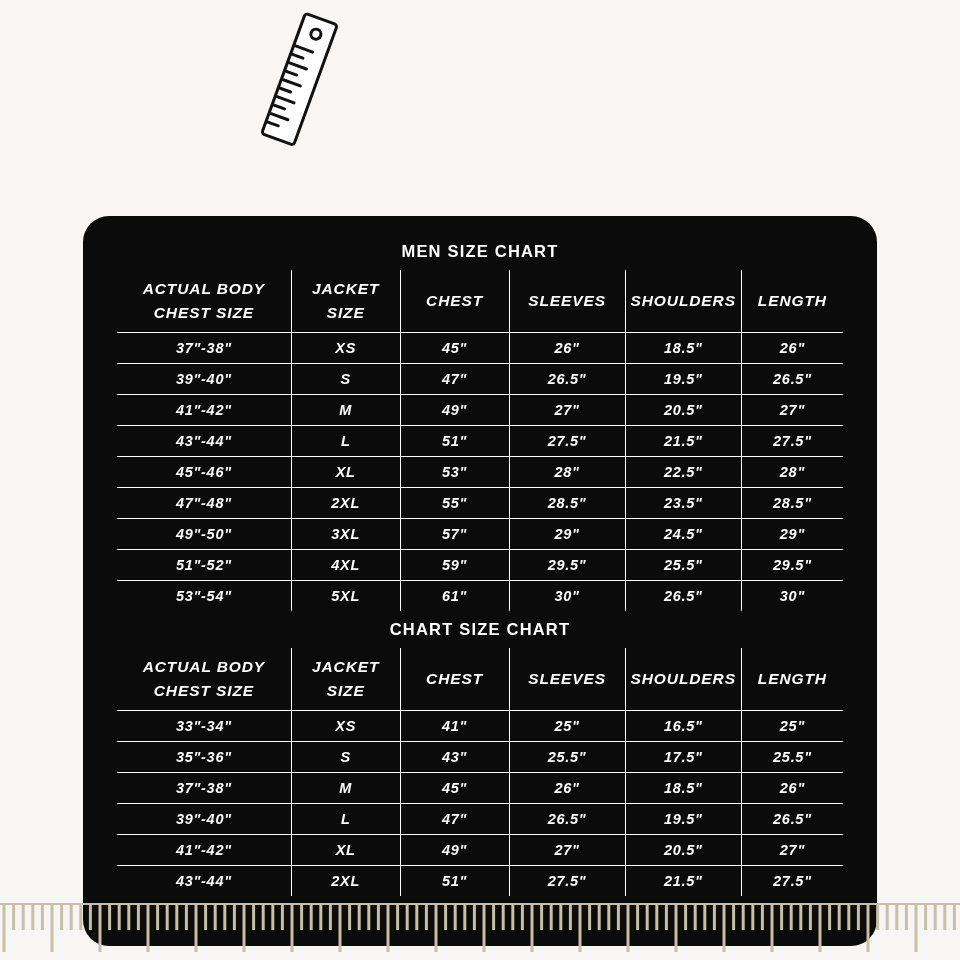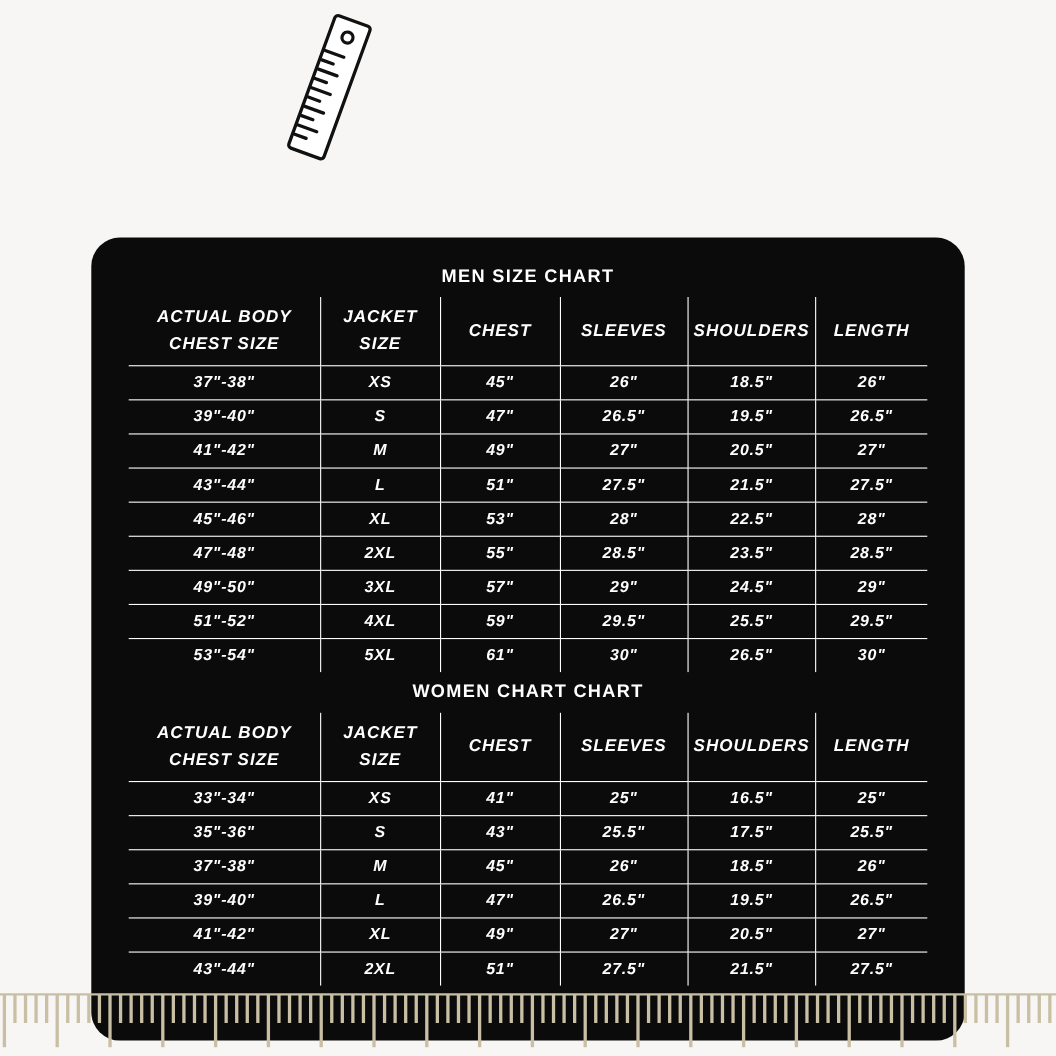--- a/index.html
+++ b/index.html
@@ -216,21 +216,21 @@
         <td>53"-54"</td>
         <td>5XL</td>
         <td>61"</td>
         <td>30"</td>
         <td>26.5"</td>
         <td>30"</td>
       </tr>
     </tbody>
   </table>
 
-  <div class="chart-title second">WOMEN CHART CHART</div>
+  <div class="chart-title second">CHART SIZE CHART</div>
 
   <table class="size-table">
     <colgroup>
       <col class="c0">
         <col class="c1">
         <col class="c2">
         <col class="c3">
         <col class="c4">
         <col class="c5">
     </colgroup>

